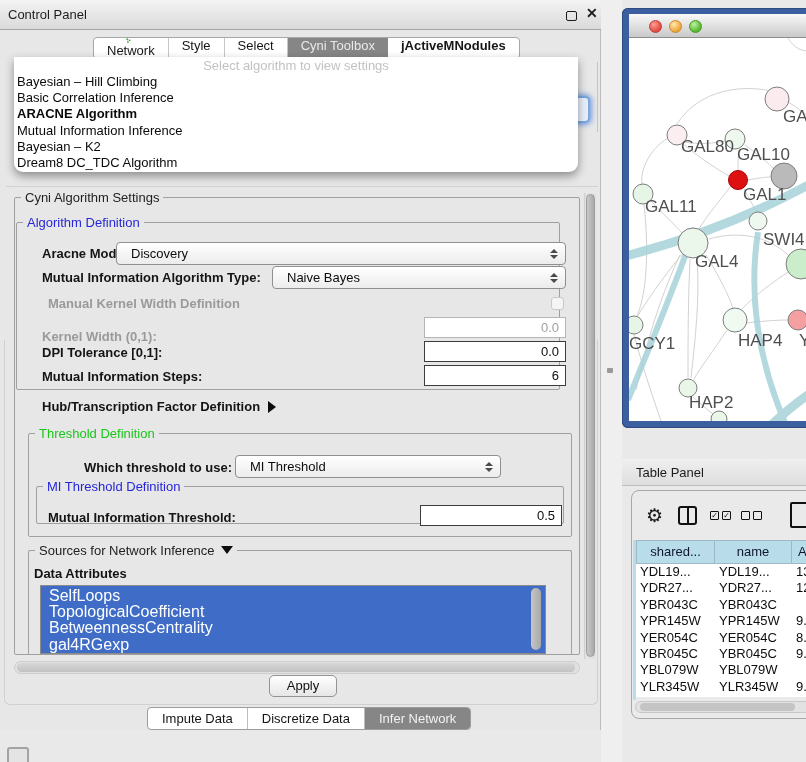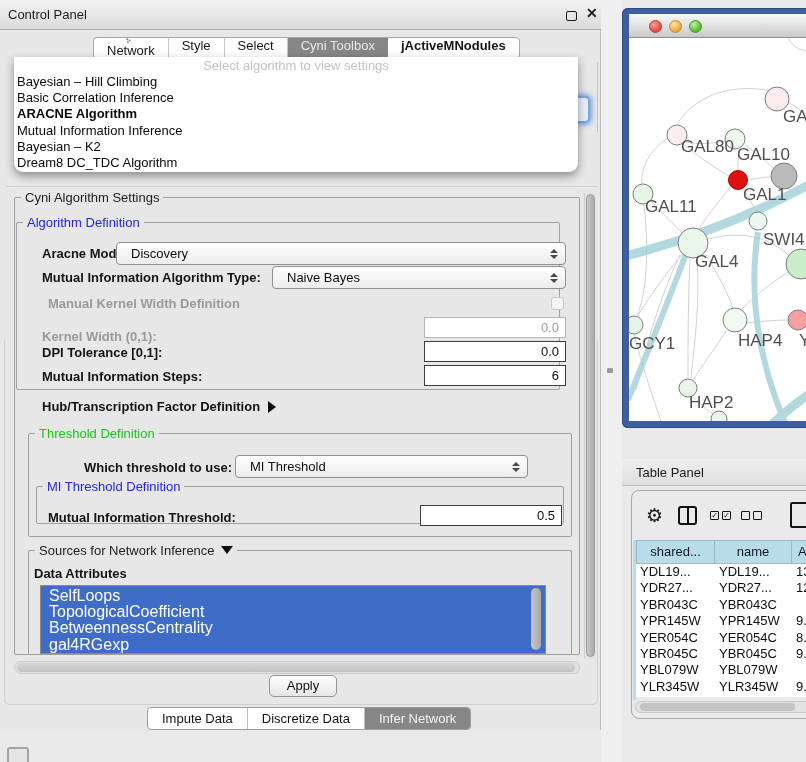--- a/index.html
+++ b/index.html
@@ -204,21 +204,21 @@
     <div class="field" style="left:424px; top:365px;">6</div>
 
     <div class="lbl b" style="left:42px; top:399px;">
       <span>Hub/Transcription Factor Definition</span><span class="hub-arrow"></span>
     </div>
 
     <div class="group" style="left:28px; top:433px; width:544px; height:104px;">
       <span class="legend green">Threshold Definition</span>
     </div>
     <div class="lbl b" style="left:84px; top:460px;">Which threshold to use:</div>
-    <div class="combo" style="left:235px; top:455px; width:293px;">
+    <div class="combo" style="left:235px; top:455px; width:266px;">
       <span class="val">MI Threshold</span>
       <span class="spin">
           <span class="tri-up"></span>
           <span class="tri-dn"></span>
         </span>
     </div>
 
     <div class="group" style="left:36px; top:486px; width:528px; height:38px;">
       <span class="legend blue">MI Threshold Definition</span>
     </div>

